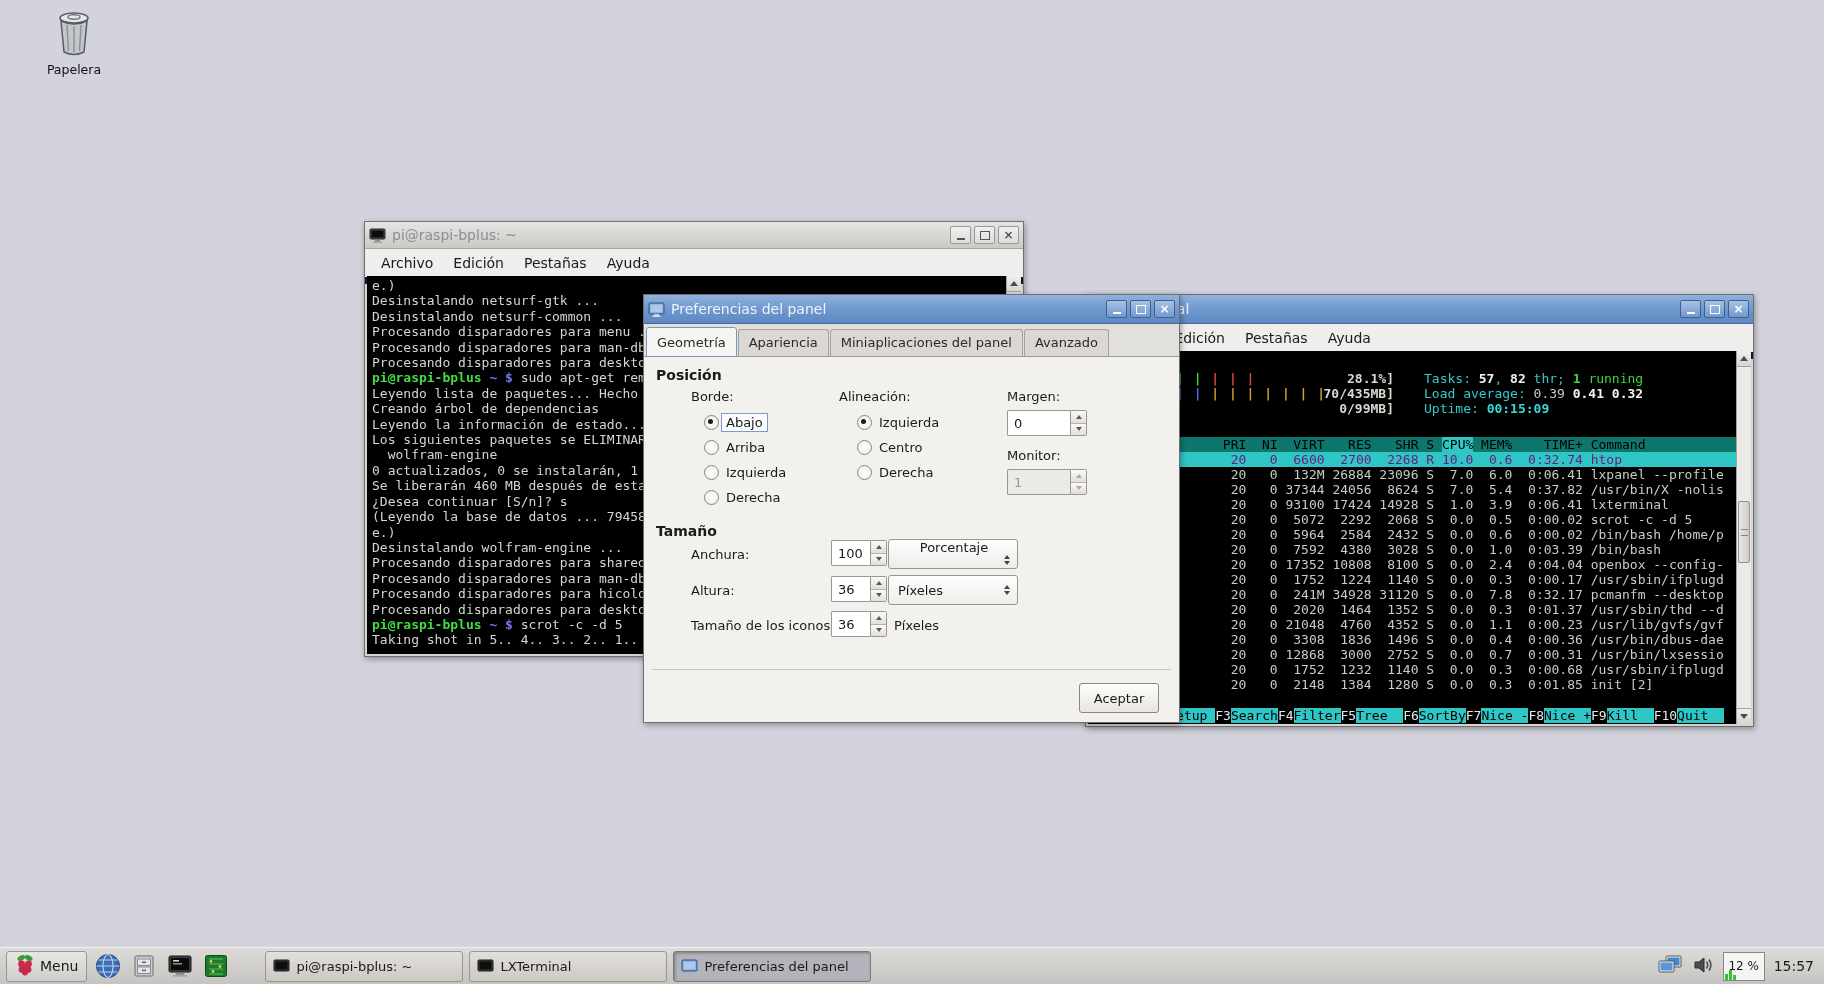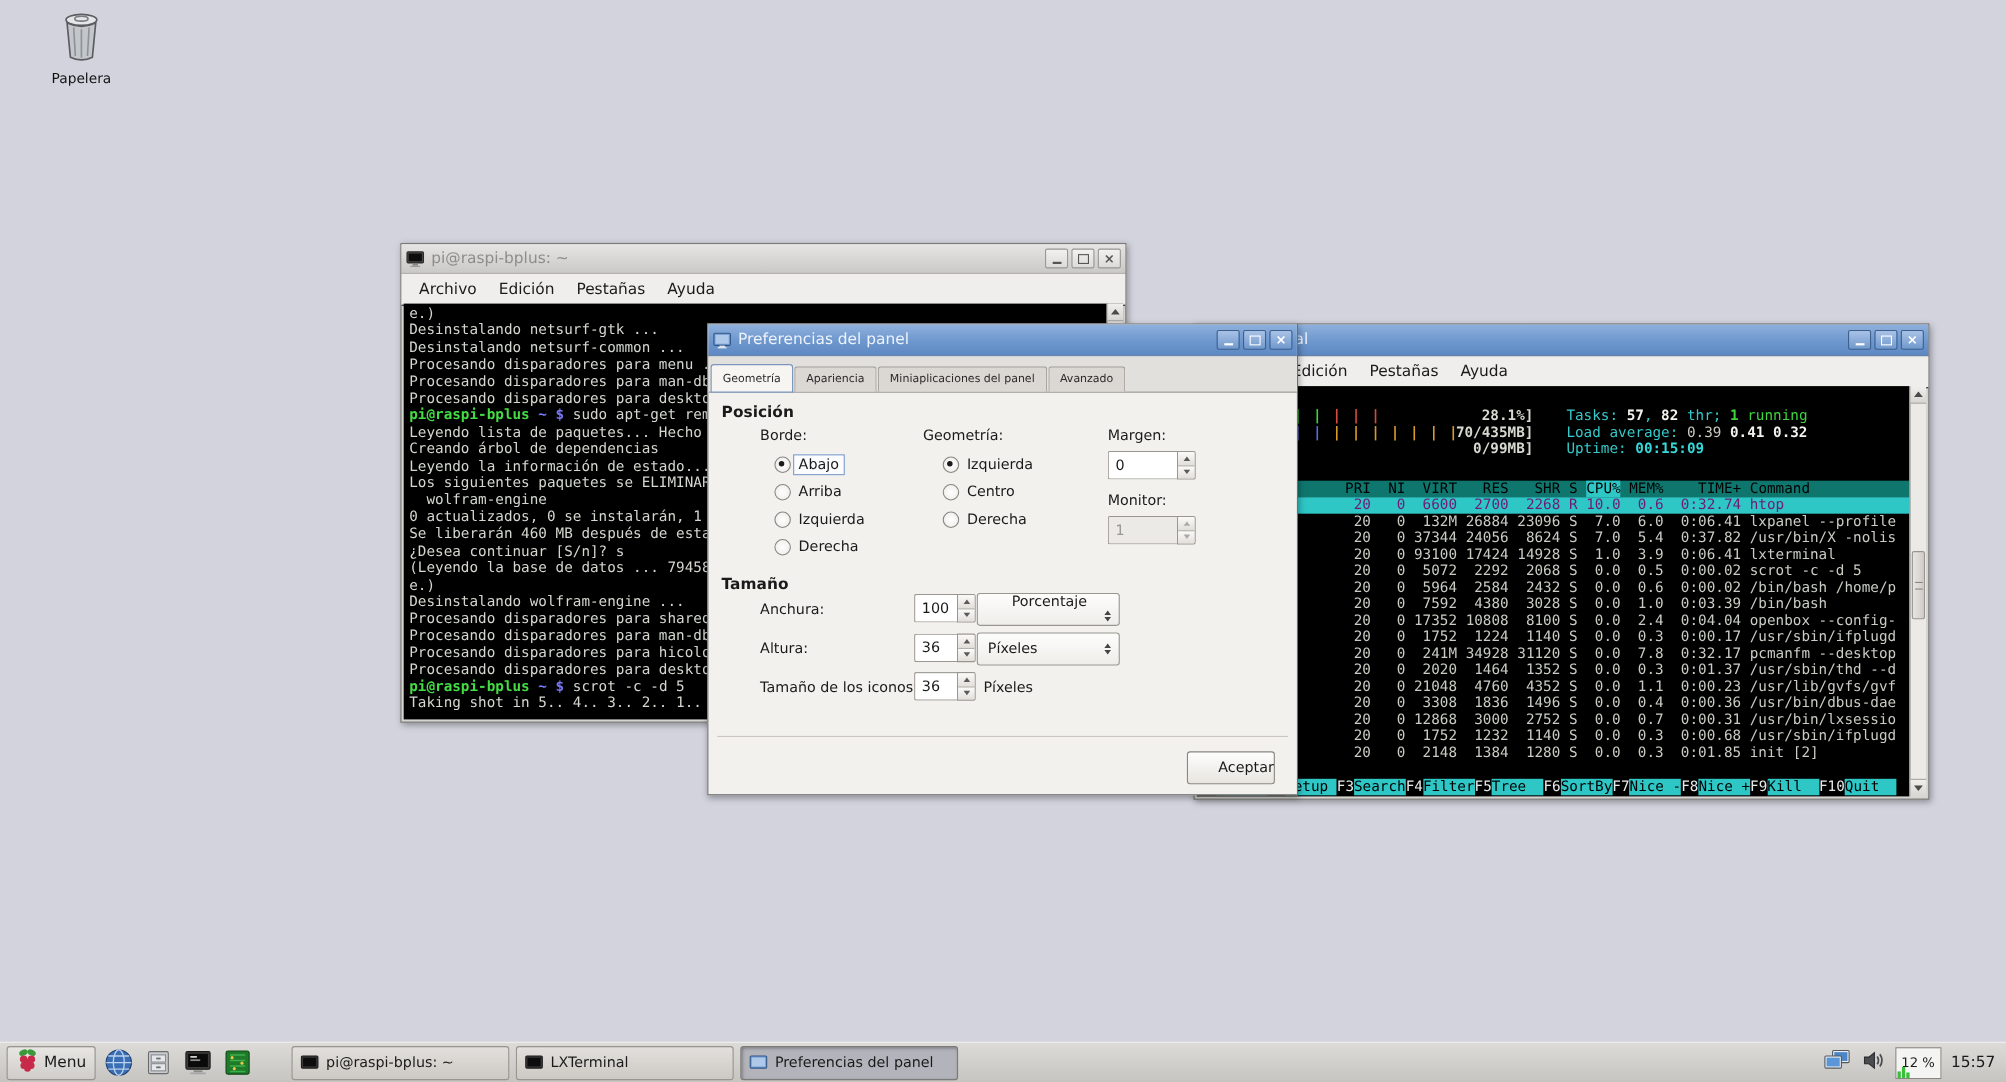--- a/index.html
+++ b/index.html
@@ -12,21 +12,21 @@
   .titlebar.inactive{background:linear-gradient(#e6e5e3,#cbc9c6);border-bottom:1px solid #a9a7a4;color:#8d8d8d;}
   .titlebar.active{background:linear-gradient(#8fb1dd,#6d97cd 55%,#5d88c2);border-bottom:1px solid #44699c;color:#eef2fa;}
   .title-text{font-size:14px;white-space:nowrap;overflow:hidden;}
   .win-buttons{margin-left:auto;display:flex;gap:3px;}
   .win-btn{width:19px;height:16px;display:flex;align-items:center;justify-content:center;border-radius:2px;}
   .titlebar.inactive .win-btn{background:linear-gradient(#f2f1ef,#dddbd8);border:1px solid #9a9896;color:#555;}
   .titlebar.active .win-btn{background:linear-gradient(#a9c2e6,#7199cc);border:1px solid #3d608f;color:#fff;}
   .g-min{width:8px;height:2px;background:currentColor;margin-top:8px;}
   .g-max{width:8px;height:7px;border:1px solid currentColor;}
   .g-x{font-size:12px;font-weight:bold;line-height:1;}
-  .menubar{height:28px;display:flex;align-items:center;background:#efeeec;border-bottom:1px solid #0f172a;padding-left:6px;}
+  .menubar{height:28px;display:flex;align-items:center;background:#efeeec;border-bottom:7px solid #0f172a;padding-left:6px;}
   .menu-item{padding:4px 10px;font-size:14px;color:#1a1a1a;}
 
   
   .mini-icon{width:17px;height:15px;flex:none;}
 
   
   #terminal-window{left:364px;top:221px;width:658px;height:434px;z-index:10;}
   #t1-content{position:absolute;left:2px;top:54px;right:2px;bottom:2px;background:#000;overflow:hidden;
     font-family:"DejaVu Sans Mono","Liberation Mono",monospace;font-size:13px;line-height:15.4px;
     color:#d3d7cf;white-space:pre;padding:2px 0 0 5px;}
@@ -65,21 +65,21 @@
   .fkey{color:#e8e8e8;}
   .flabel{background:#2fc6c6;color:#000;}
   #htop-scroll{right:2px;top:56px;bottom:2px;background:#eceae7;}
   #htop-thumb{top:150px;height:60px;display:flex;align-items:center;justify-content:center;}
   .thumb-grip{width:7px;height:5px;border-top:1px solid #8a8781;border-bottom:1px solid #8a8781;}
 
   
   #pref-dialog{left:643px;top:294px;width:535px;height:427px;z-index:30;background:#f2f1ee;}
   #pref-dialog .titlebar{height:28px;}
   .tab-strip{display:flex;align-items:flex-end;padding:4px 2px 0 2px;background:#e2e0dc;border-bottom:1px solid #9c9a96;height:28px;}
-  .tab{padding:5px 10px 6px 10px;font-size:10px;background:#dbd8d3;border:1px solid #a5a29d;border-bottom:none;margin-right:1px;border-radius:3px 3px 0 0;color:#2a2a2a;}
+  .tab{padding:5px 10px 6px 10px;font-size:13px;background:#dbd8d3;border:1px solid #a5a29d;border-bottom:none;margin-right:1px;border-radius:3px 3px 0 0;color:#2a2a2a;}
   .tab.tab-sel{background:#f6f5f2;border:1px solid #7d96bd;padding-top:7px;position:relative;top:1px;}
   .dlg-body{position:relative;padding:6px 12px;font-size:13px;}
   .section-h{font-weight:bold;font-size:14px;margin:4px 0 6px 0;}
   .field-label{font-size:13px;}
   .radio-row{display:flex;align-items:center;gap:7px;height:25px;}
   .radio{width:13px;height:13px;border-radius:50%;border:1px solid #8a8781;background:radial-gradient(#ffffff,#eceae6);position:relative;flex:none;}
   .radio.checked::after{content:"";position:absolute;left:3px;top:3px;width:5px;height:5px;border-radius:50%;background:#1a1a1a;}
   .focus-box{border:1px solid #7d9cc9;background:#fbfcfe;padding:1px 4px;margin-left:-5px;}
   .col{position:absolute;}
   .spin{display:inline-flex;height:26px;}
@@ -295,21 +295,21 @@
           <span class="radio"></span>
           <span>Izquierda</span>
         </div>
         <div class="radio-row" style="margin-left:13px;">
           <span class="radio"></span>
           <span>Derecha</span>
         </div>
       </div>
 
       <div class="col" style="left:195px;top:32px;">
-        <div class="field-label">Geometría:</div>
+        <div class="field-label">Alineación:</div>
         <div class="radio-row" style="margin-left:18px;margin-top:6px;">
           <span class="radio checked"></span>
           <span>Izquierda</span>
         </div>
         <div class="radio-row" style="margin-left:18px;">
           <span class="radio"></span>
           <span>Centro</span>
         </div>
         <div class="radio-row" style="margin-left:18px;">
           <span class="radio"></span>
@@ -413,21 +413,21 @@
               </span>
             </span>
         </div>
       </div>
       <div class="col" style="left:250px;top:261px;">
         <span class="field-label">Píxeles</span>
       </div>
 
       <div class="dlg-sep" style="top:312px;"></div>
       <div class="col" style="left:435px;top:326px;">
-        <div class="button" style="width:78px;justify-content:flex-end;">
+        <div class="button" style="width:78px;">
           <span>Aceptar</span>
         </div>
       </div>
     </div>
   </div>
 
   <div id="taskbar">
     <div id="menu-button">
       <span>
         <svg width="20" height="22" viewBox="0 0 20 22">

